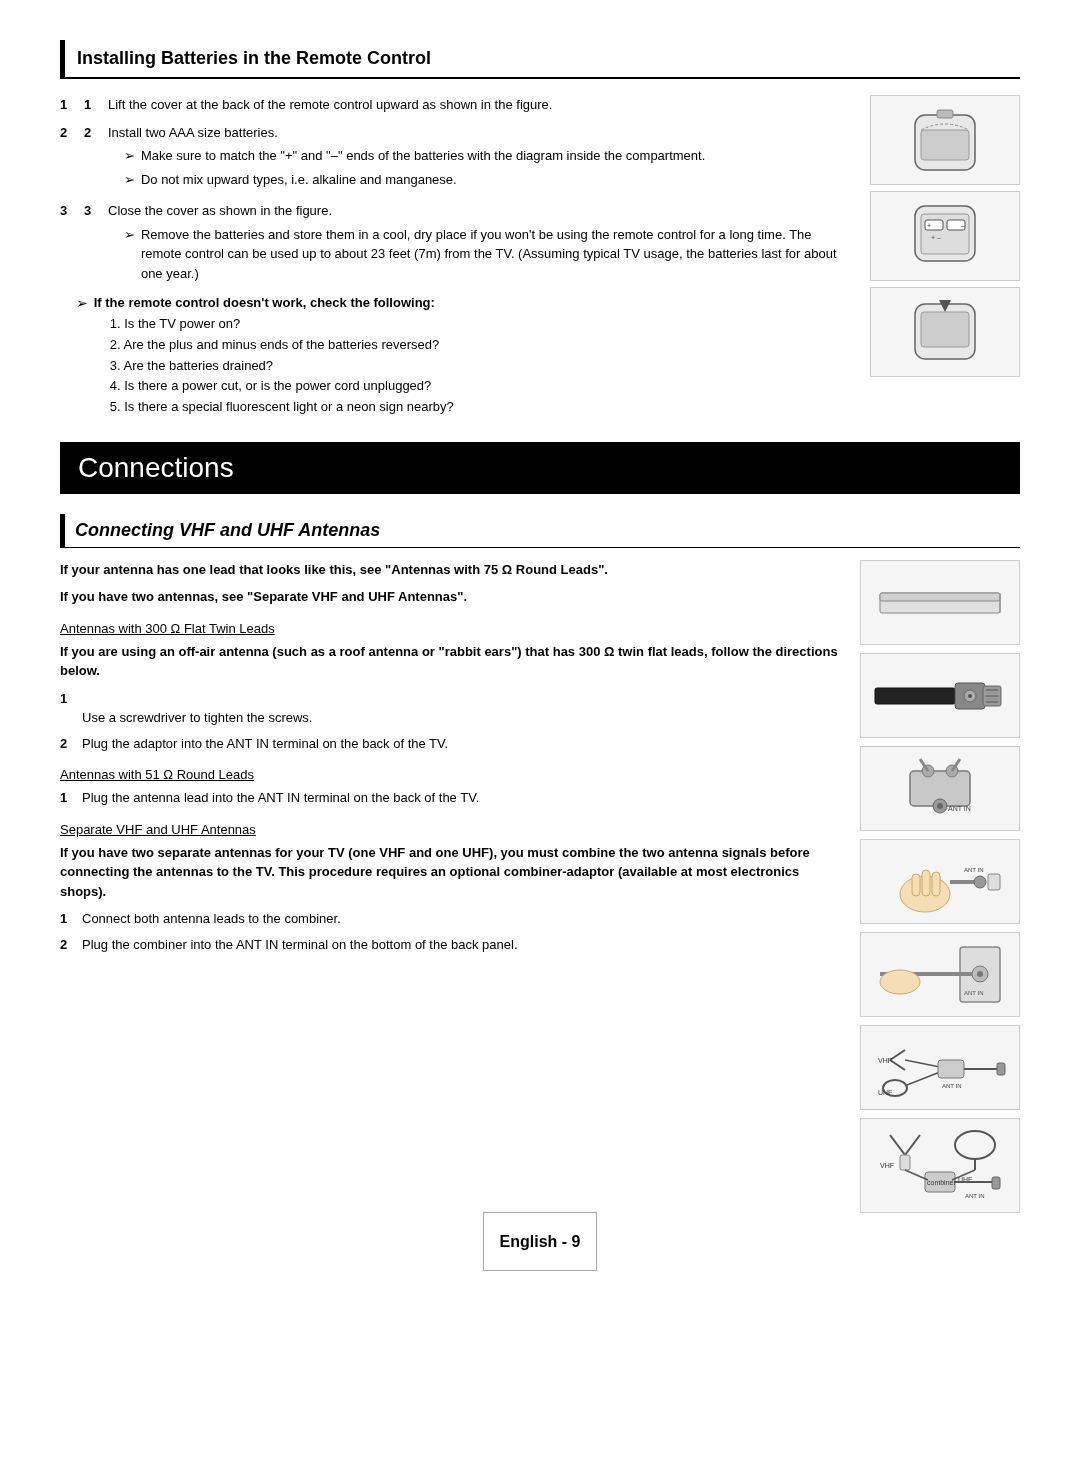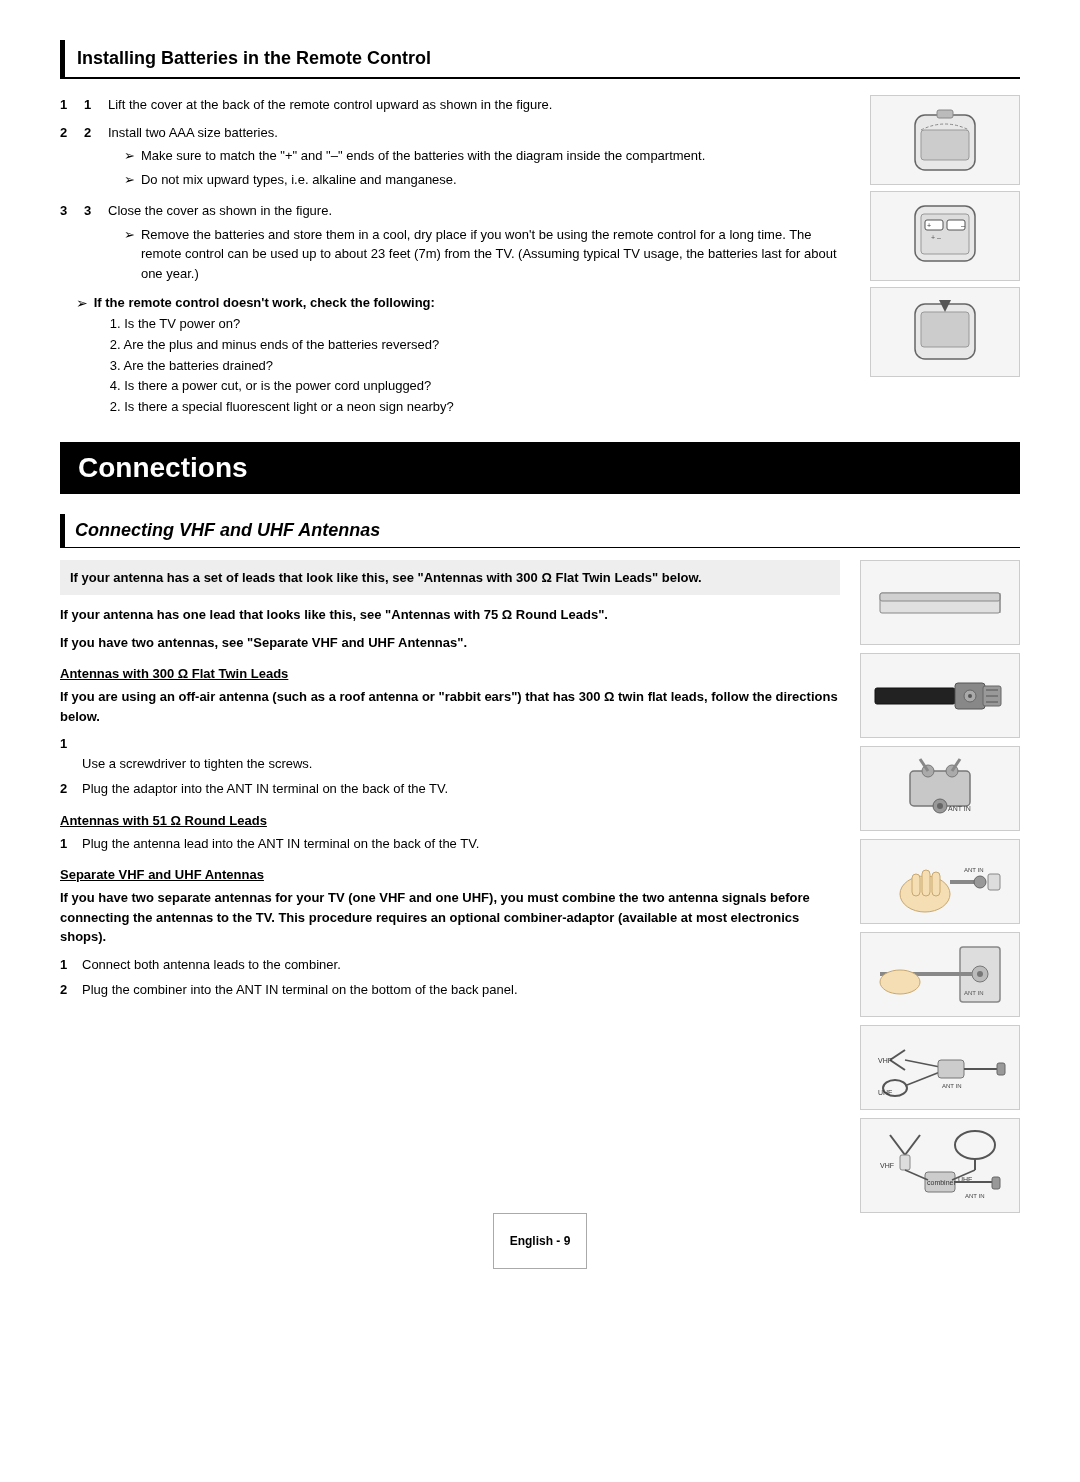--- a/index.html
+++ b/index.html
@@ -39,21 +39,21 @@
 
     
     .big-section {
       background: #000;
       color: #fff;
       padding: 10px 18px;
       margin: 30px 0 20px 0;
     }
     .big-section h1 {
       font-size: 28px;
-      font-weight: bold;
+      font-weight: normal;
     }
 
     
     .content-with-images {
       display: flex;
       gap: 20px;
     }
     .main-content {
       flex: 1;
     }
@@ -123,21 +123,21 @@
       font-weight: bold;
       margin-bottom: 10px;
       line-height: 1.5;
       background: #eee;
       padding: 8px 10px;
       border: none;
     }
 
     
     .content-subheading {
-      font-weight: bold;
+      font-weight: normal;
       text-decoration: underline;
       margin: 14px 0 6px 0;
       font-size: 13px;
     }
 
     .bold-para {
       font-weight: bold;
       margin-bottom: 8px;
       line-height: 1.5;
     }
@@ -215,21 +215,21 @@
 
       <div style="display:flex;gap:6px;margin-top:8px;margin-left:16px;">
         <span class="arrow-right">➢</span>
         <div>
           <strong>If the remote control doesn't work, check the following:</strong>
           <ul class="numbered-sub-list">
             <li>1. Is the TV power on?</li>
             <li>2. Are the plus and minus ends of the batteries reversed?</li>
             <li>3. Are the batteries drained?</li>
             <li>4. Is there a power cut, or is the power cord unplugged?</li>
-            <li>2. Is there a special fluorescent light or a neon sign nearby?</li>
+            <li>5. Is there a special fluorescent light or a neon sign nearby?</li>
           </ul>
         </div>
       </div>
     </div>
 
     <div class="remote-images">
 
       <div class="img-box" style="height:90px;">
         <svg width="120" height="80" viewBox="0 0 120 80">
           <rect x="30" y="15" width="60" height="55" rx="10" fill="#e8e8e8" stroke="#666" stroke-width="1.5"></rect>
@@ -276,23 +276,20 @@
 </div>
 
 <div>
   <div class="sub-section-header">
     <h2>Connecting VHF and UHF Antennas</h2>
   </div>
 
   <div class="content-with-images">
     <div class="main-content">
 
-      <div class="bold-note">
-        <span>If your antenna has a set of leads that look like this, see "Antennas with 300 Ω Flat Twin Leads" below.</span>
-      </div>
 
       <div style="margin-bottom:14px;">
         <p class="bold-para">If your antenna has one lead that looks like this, see "Antennas with 75 Ω Round Leads".</p>
         <p class="bold-para">If you have two antennas, see "Separate VHF and UHF Antennas".</p>
       </div>
 
       <div>
         <p class="content-subheading">Antennas with 300 Ω Flat Twin Leads</p>
         <p class="bold-para">If you are using an off-air antenna (such as a roof antenna or "rabbit ears") that has 300 Ω twin flat leads, follow the directions below.</p>
         <ol class="simple-list">
@@ -457,15 +454,15 @@
           <text x="95" y="78" font-size="6" fill="#444">ANT IN</text>
         </svg>
       </div>
 
     </div>
   </div>
 </div>
 
 <div style="position:relative;height:60px;margin-top:20px;">
   <div style="text-align:center;margin-top:10px;">
-    <span style="border:1px solid #aaa;padding:20px 16px;font-size:12px;font-weight:bold;">English - 9</span>
+    <span style="border:1px solid #aaa;padding:20px 16px;font-size:16px;font-weight:bold;">English - 9</span>
   </div>
 </div>
 
 </body></html>

